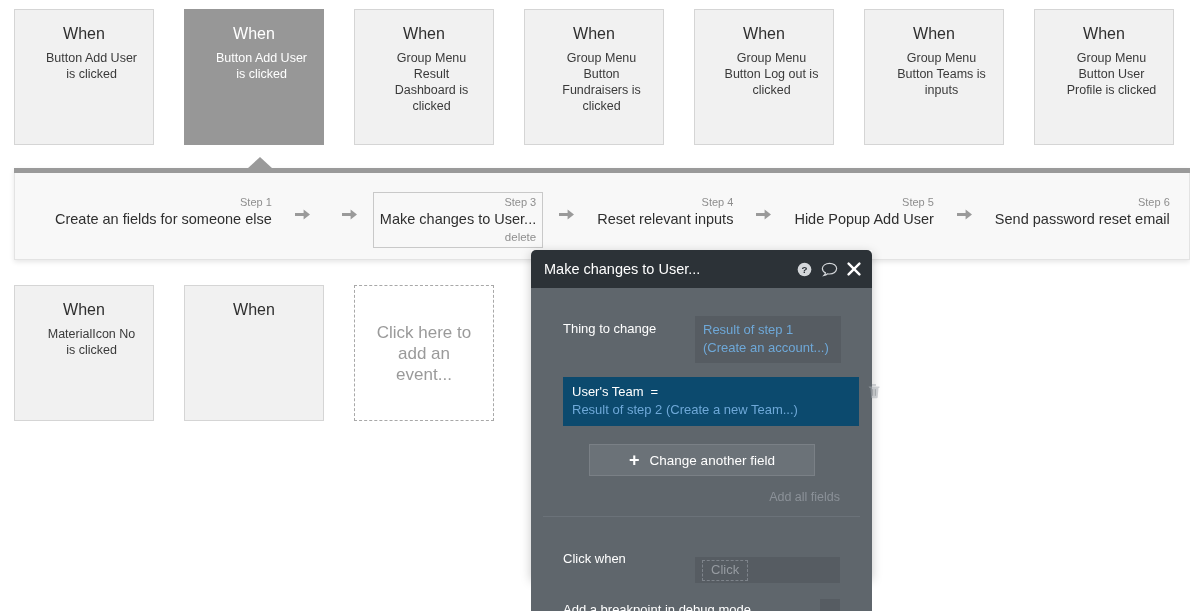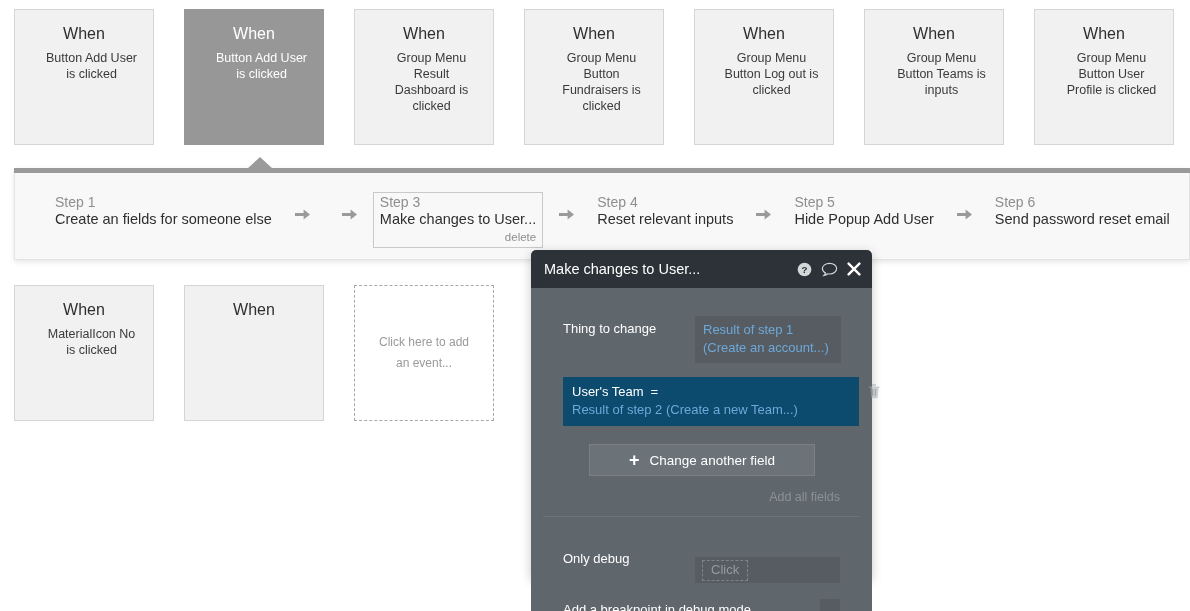--- a/index.html
+++ b/index.html
@@ -58,21 +58,21 @@
   }
   .event-card.selected .event-when { color: #ffffff; }
   .event-desc {
     font-size: 12.5px;
     line-height: 16px;
     color: #3a3a3a;
     margin-left: 15px;
   }
   .event-card.selected .event-desc { color: #ffffff; }
   .add-event-text {
-    font-size: 12px;
+    font-size: 17px;
     line-height: 21px;
     color: #9a9a9a;
     text-align: center;
   }
 
   
   #steps-panel {
     position: absolute;
     left: 14px;
     top: 168px;
@@ -122,23 +122,24 @@
     border: 1px solid transparent;
     box-sizing: border-box;
     cursor: pointer;
   }
   .step-box.selected {
     border: 1px solid #c9c9c9;
     background: #f8f8f8;
     padding-bottom: 3px;
   }
   .step-num {
-    font-size: 14px;
+    font-size: 11px;
     color: #8e8e8e;
     line-height: 14px;
+    text-align: right;
   }
   .step-title {
     font-size: 14.5px;
     color: #2f2f2f;
     line-height: 21px;
     white-space: nowrap;
   }
   .step-delete {
     font-size: 11.5px;
     color: #8e8e8e;
@@ -498,21 +499,21 @@
         <span class="plus">+</span>
         <span>Change another field</span>
       </div>
     </div>
 
     <div id="add-all-fields">Add all fields</div>
 
     <div class="divider"></div>
 
     <div class="row-onlywhen">
-      <div class="row-label">Only debug</div>
+      <div class="row-label">Click when</div>
       <div id="onlywhen-box">
         <span class="placeholder-chip">Click</span>
       </div>
     </div>
 
     <div class="row-breakpoint">
       <div id="breakpoint-label">Add a breakpoint in debug mode</div>
       <div id="breakpoint-check"></div>
     </div>
 

